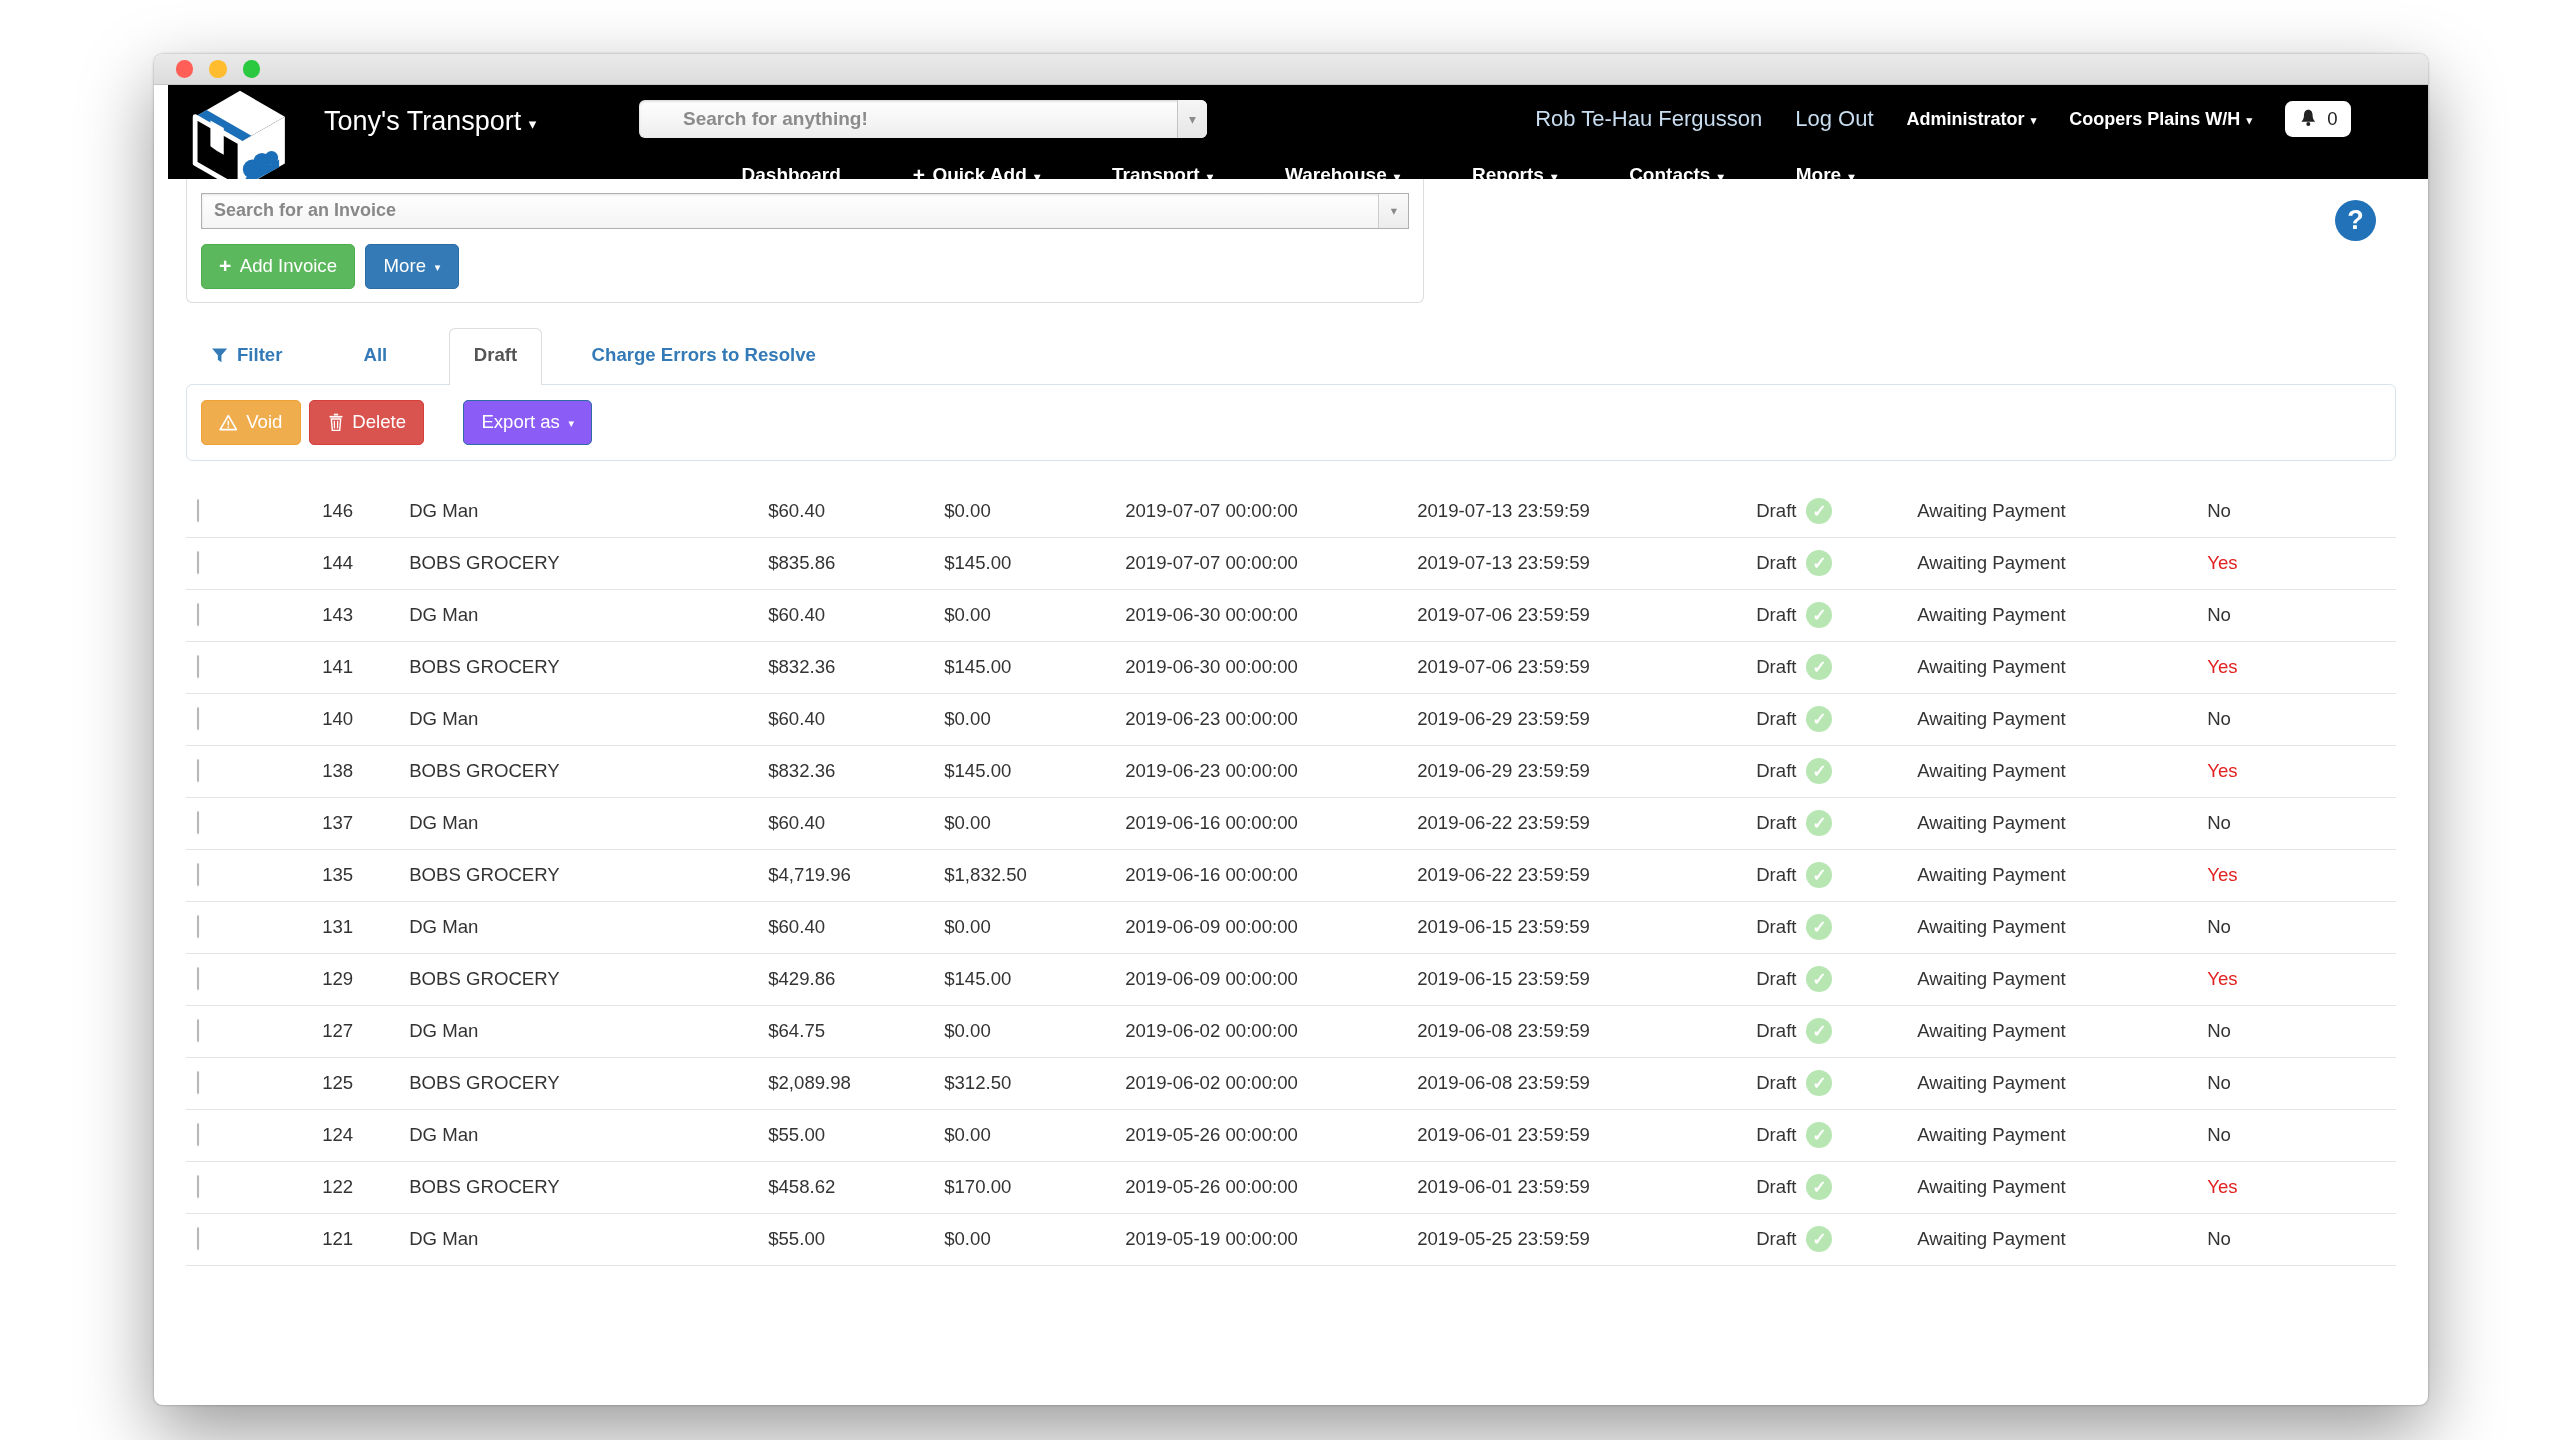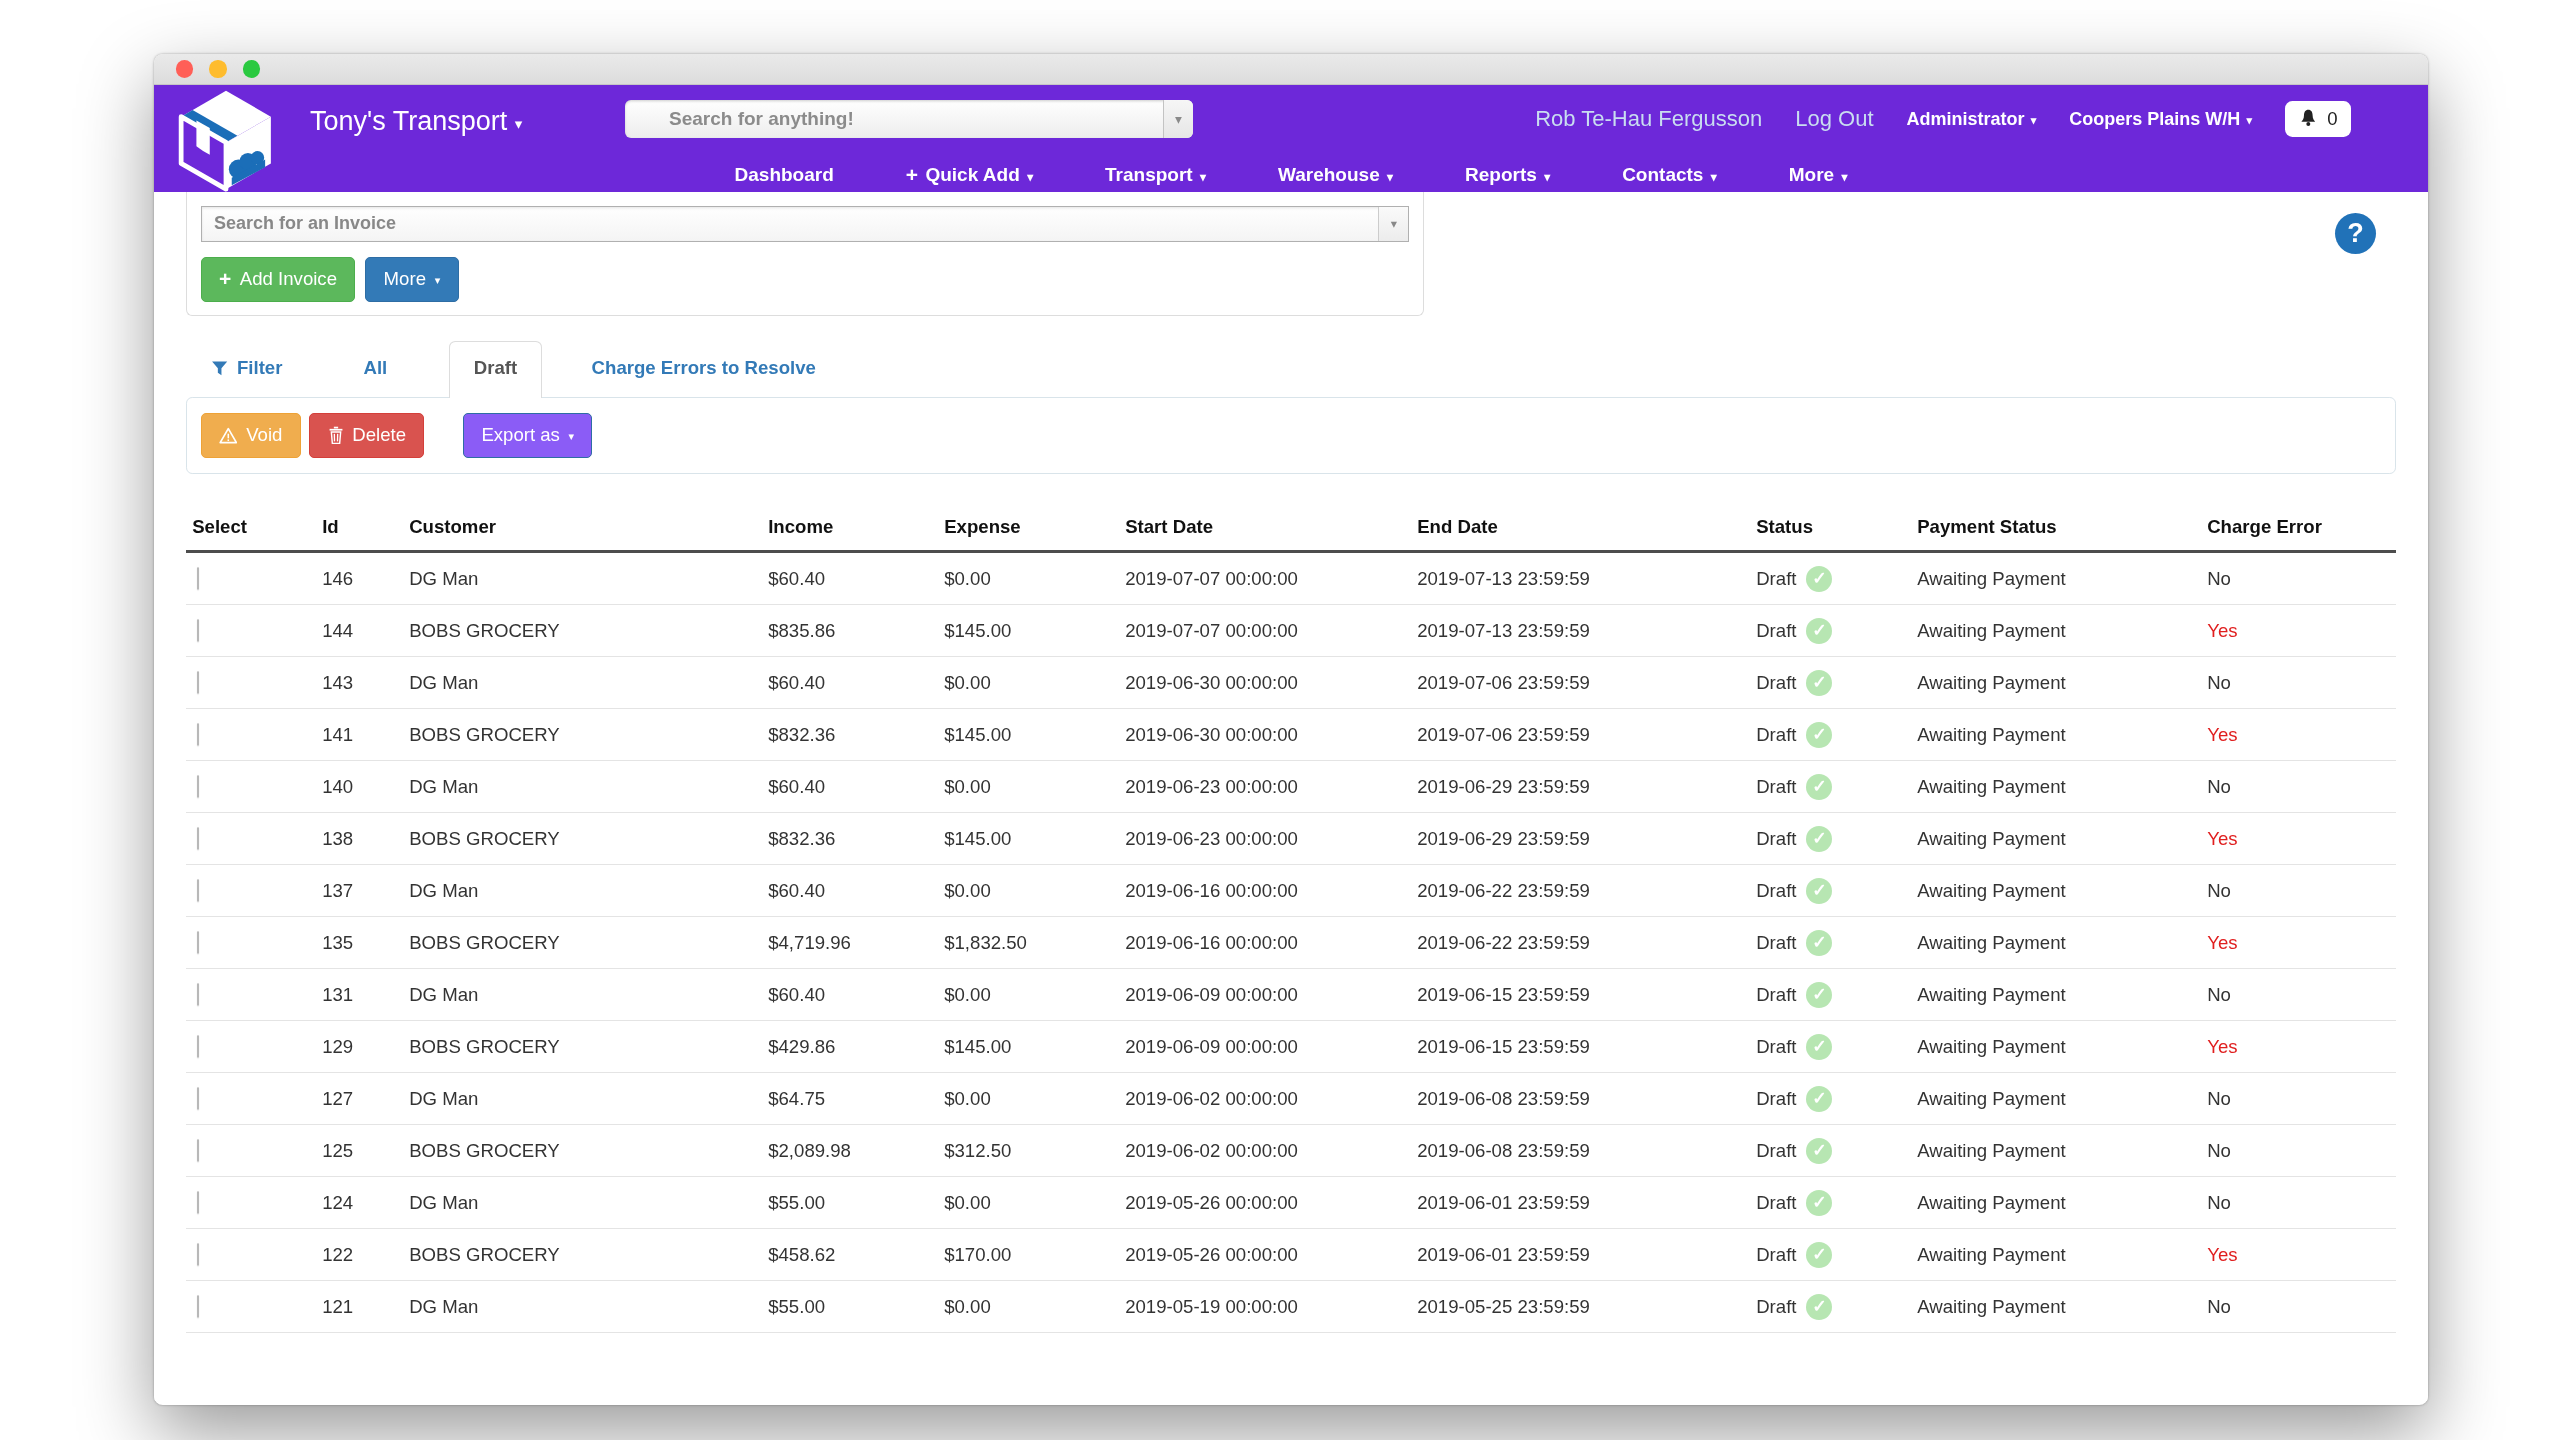--- a/index.html
+++ b/index.html
@@ -10,21 +10,21 @@
             border-radius:8.7px; overflow:hidden; background:#fff;
             box-shadow:0 28px 74px rgba(0,0,0,.40), 0 0 2.5px rgba(0,0,0,.35); }
 
   
   .titlebar { height:31px; background:linear-gradient(#eaeaea,#dcdcdc); border-bottom:1.2px solid #c6c6c6;
               display:flex; align-items:center; padding-left:22px; }
   .light { width:17.3px; height:17.3px; border-radius:50%; margin-right:16px; }
   .light.red{background:#ff5f57;} .light.yellow{background:#febc2e;} .light.green{background:#2ac940;}
 
   
-  .navbar { height:107px; background:#6d28d9; position:relative; }
+  .navbar { height:94px; background:#000000; position:relative;margin-left:14px; }
   .logo { position:absolute; left:13.6px; top:3.1px; width:116px; height:105px; }
   .brand { position:absolute; left:156px; top:21px; color:#fff; font-size:27px; font-weight:500;
            display:flex; align-items:center; gap:7.4px; cursor:default; }
   .brand .caret { font-size:15px; margin-top:5px; }
 
   .search-combo { position:absolute; left:471px; top:15px; width:568px; height:38px;
                   background:linear-gradient(#ffffff,#ededed); border-radius:6px;
                   display:flex; align-items:stretch; box-shadow:inset 0 1.2px 2.5px rgba(0,0,0,.18); overflow:hidden;padding-left:28px; }
   .search-combo .ph { flex:1; display:flex; align-items:center; padding-left:16px;
                       color:#8b8b8b; font-size:19px; font-weight:700; }
@@ -244,32 +244,20 @@
             <span>Delete</span>
           </span>
           <span class="btn btn-export">
             <span>Export as</span>
             <span class="caret">▾</span>
           </span>
         </div>
       </div>
 
       <div class="table">
-        <div class="thead" id="table-head">
-            <div>Select</div>
-            <div>Id</div>
-            <div>Customer</div>
-            <div>Income</div>
-            <div>Expense</div>
-            <div>Start Date</div>
-            <div>End Date</div>
-            <div>Status</div>
-            <div>Payment Status</div>
-            <div>Charge Error</div>
-          </div>
         <div id="table-body">
             <div class="trow">
               <div><span class="checkbox"></span></div>
               <div>146</div>
               <div>DG Man</div>
               <div>$60.40</div>
               <div>$0.00</div>
               <div>2019-07-07 00:00:00</div>
               <div>2019-07-13 23:59:59</div>
               <div class="status-cell">

